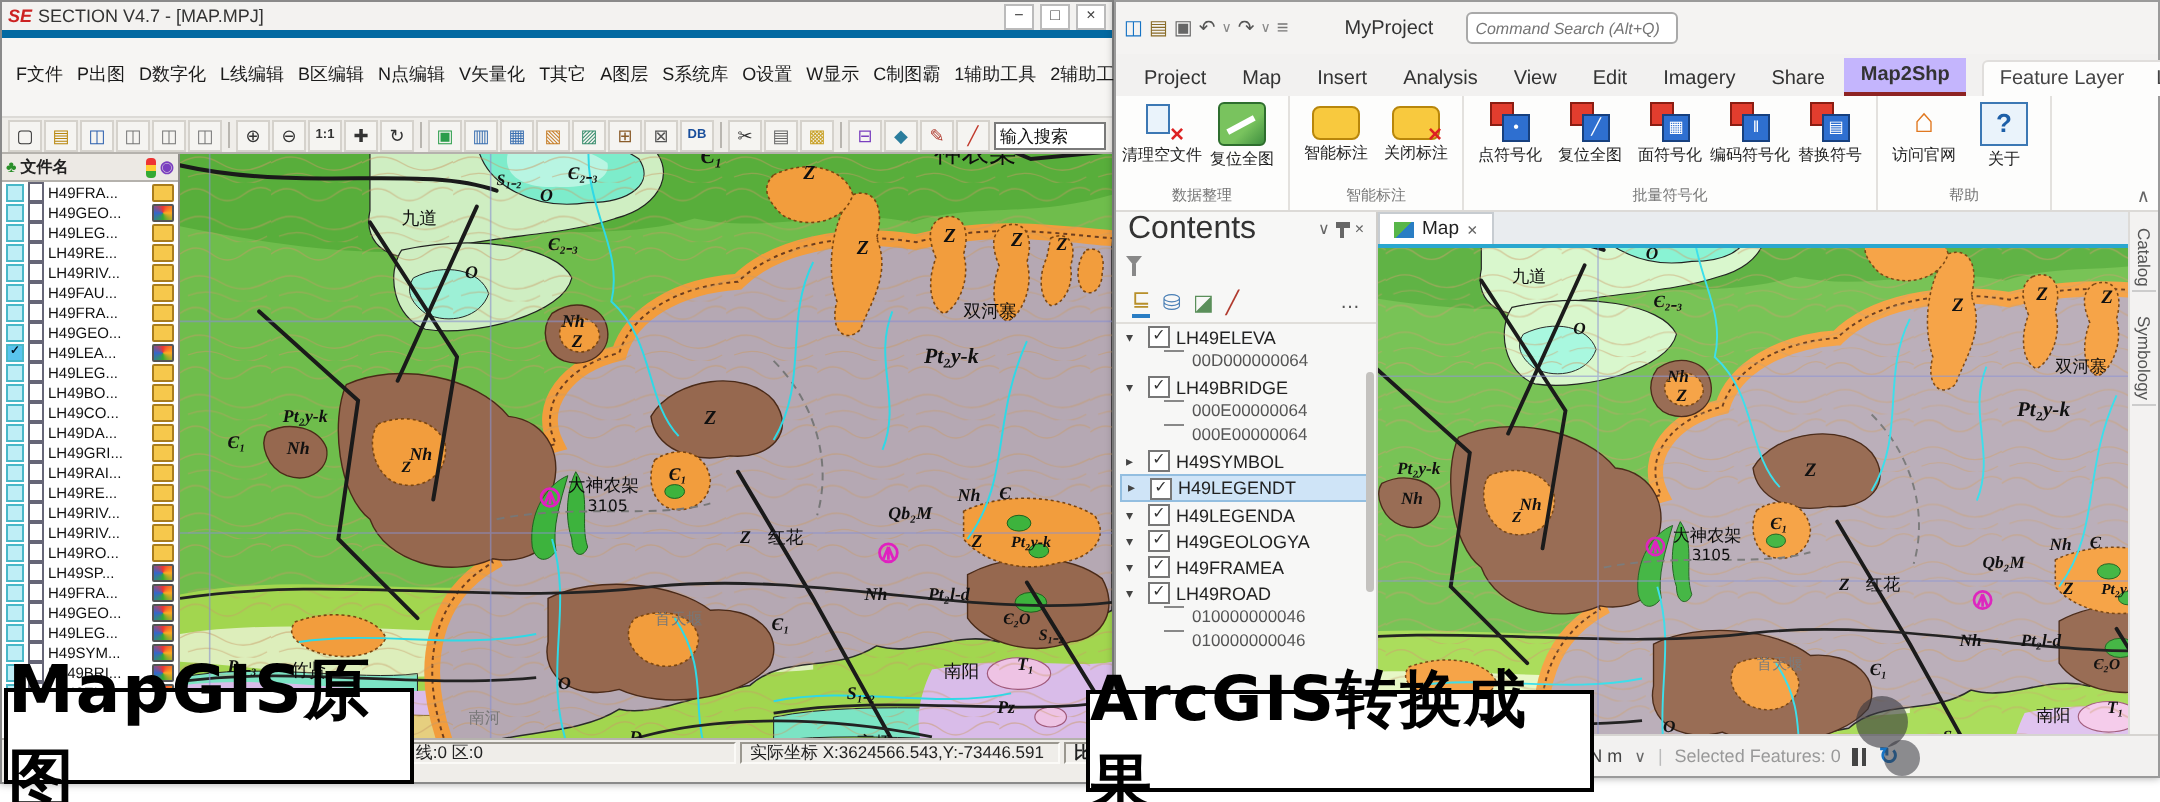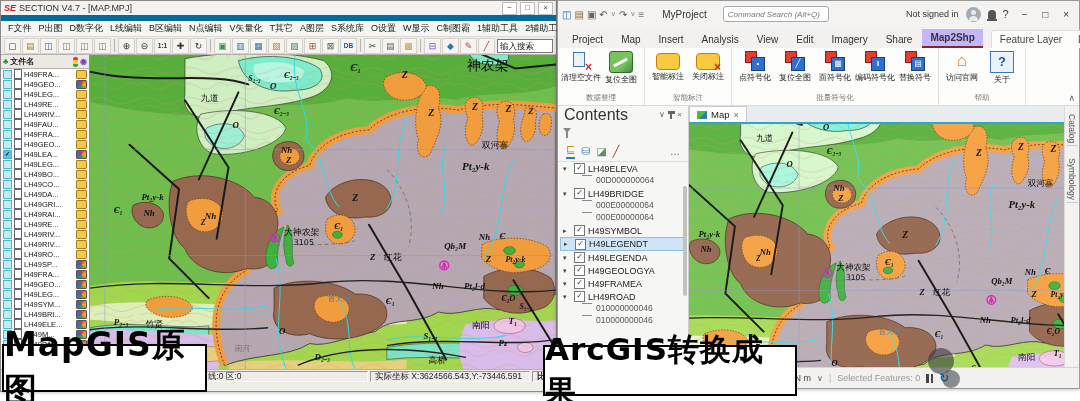--- a/index.html
+++ b/index.html
@@ -8,22 +8,22 @@
        -webkit-font-smoothing:antialiased;font-size:10px;color:#222}
   .win{position:absolute;top:0;display:flex;flex-direction:column;background:#84cc16;
        box-shadow:0 0 4px rgba(0,0,0,.35)}
   
   #mapgis{left:0;width:557px;height:392px;border:1px solid #8a8a8a;box-sizing:border-box}
   .mg-title{height:14px;display:flex;align-items:center;background:#f3f2f0;padding:0 3px;gap:3px;flex:none}
   .mg-logo{color:#cc2222;font-weight:bold;font-style:italic;font-size:9px}
   .mg-title-text{font-size:9px;color:#333;flex:1;white-space:nowrap;overflow:hidden}
   .wbtn{width:13px;height:11px;border:1px solid #bbb;background:#fff;font-size:8px;line-height:9px;
         text-align:center;color:#444;flex:none}
-  .mg-menu{height:15px;display:flex;align-items:center;background:#f6f5f3;border-top:6px solid #0369a1;
-           padding:0 4px;gap:1px;flex:none}
+  .mg-menu{height:15px;display:flex;align-items:flex-start;background:#f6f5f3;border-top:4px solid #0369a1;
+           padding:12px 4px;gap:1px;flex:none}
   .mg-menu-item{font-size:9px;padding:0 3px;white-space:nowrap;color:#1a1a1a}
   .mg-menu-win{margin-left:auto;display:flex;gap:1px}
   .mg-menu-win span{width:10px;height:9px;border:1px solid #aaa;background:#efefef;font-size:7px;
                     line-height:8px;text-align:center;color:#555}
   .mg-tools{height:17px;display:flex;align-items:center;background:#efede9;border-top:1px solid #dcdad6;
             border-bottom:1px solid #b5b2ad;padding:0 3px;gap:1px;flex:none}
   .mg-tool{width:15px;height:14px;border:1px solid #d5d2cc;background:#f5f4f1;display:flex;
            align-items:center;justify-content:center;font-size:9px;color:#333;flex:none}
   .mg-tool.small-text{font-size:6.5px;font-weight:bold}
   .mg-sep{width:1px;height:13px;background:#b9b6b0;margin:0 2px;flex:none}
@@ -48,21 +48,21 @@
   .mg-status{height:13px;flex:none;display:flex;background:#efede9;border-top:1px solid #b5b2ad;font-size:8.5px}
   .seg{border:1px solid;border-color:#9a978f #fbfaf7 #fbfaf7 #9a978f;margin:1px;display:flex;
        align-items:center;padding:0 4px;color:#222;white-space:nowrap;overflow:hidden}
   .mg-status2{height:8px;flex:none;background:#efede9;font-size:7.5px;color:#444;padding:0 4px;line-height:8px}
   
   #arcgis{left:557px;width:523px;height:389px;background:#fbfbfa;border:1px solid #9a9a9a;box-sizing:border-box}
   .ag-title{height:26px;flex:none;display:flex;align-items:center;background:#f4f3f2;padding:0 4px;gap:4px}
   .qat{display:flex;gap:3px;align-items:center}
   .qat span{font-size:10px;color:#1673c4}
   .qat .mono{color:#555}
-  .ag-proj{font-size:10px;color:#333;margin-left:14px}
+  .ag-proj{font-size:10px;color:#333;margin-left:24px}
   .ag-search{width:96px;height:14px;border:1px solid #a9a9a9;border-radius:3px;background:#fff;
              font-size:8px;font-style:italic;color:#888;padding:0 4px;margin-left:12px}
   .ag-right{margin-left:auto;display:flex;align-items:center;gap:7px}
   .ag-signin{font-size:9px;color:#333}
   .avatar{width:15px;height:15px;border-radius:50%;background:#a6abb0;position:relative}
   .avatar::before{content:"";position:absolute;left:5px;top:3px;width:5px;height:5px;border-radius:50%;background:#e9ecef}
   .avatar::after{content:"";position:absolute;left:3px;top:9px;width:9px;height:5px;border-radius:5px 5px 0 0;background:#e9ecef}
   .bell{width:8px;height:9px;background:#555;border-radius:4px 4px 1px 1px;position:relative}
   .bell::after{content:"";position:absolute;left:-1px;bottom:-2px;width:10px;height:1.5px;background:#555}
   .ag-q{font-size:11px;color:#444}
@@ -614,31 +614,20 @@
         <span style="color: rgb(138, 109, 42);">▤</span>
         <span style="color: rgb(102, 102, 102);">▣</span>
         <span style="color: rgb(85, 85, 85);">↶</span>
         <span class="mono" style="color: rgb(136, 136, 136); font-size: 7px;">∨</span>
         <span style="color: rgb(85, 85, 85);">↷</span>
         <span class="mono" style="color: rgb(136, 136, 136); font-size: 7px;">∨</span>
         <span style="color: rgb(119, 119, 119);">≡</span>
       </span>
     <span class="ag-proj">MyProject</span>
     <input class="ag-search" placeholder="Command Search (Alt+Q)" style="">
-    <span class="ag-right">
-      <span class="ag-signin">Not signed in</span>
-      <span class="avatar"></span>
-      <span class="bell"></span>
-      <span class="ag-q">?</span>
-      <span class="ag-win">
-        <span>−</span>
-        <span>□</span>
-        <span>×</span>
-      </span>
-    </span>
   </div>
   <div class="ag-tabs" id="ag-tabs">
       <span class="ag-tab">Project</span>
       <span class="ag-tab">Map</span>
       <span class="ag-tab">Insert</span>
       <span class="ag-tab">Analysis</span>
       <span class="ag-tab">View</span>
       <span class="ag-tab">Edit</span>
       <span class="ag-tab">Imagery</span>
       <span class="ag-tab">Share</span>

